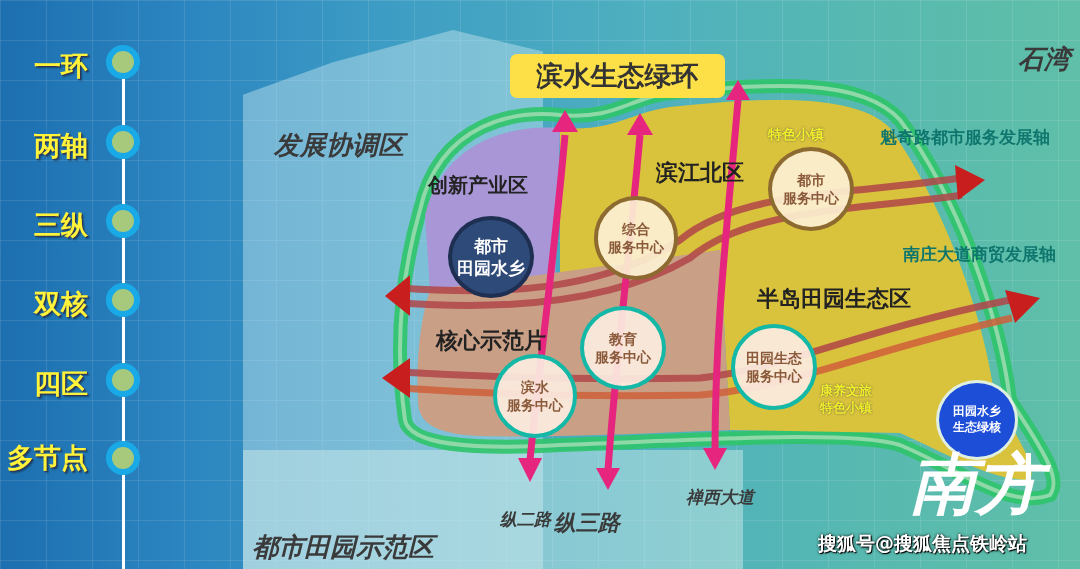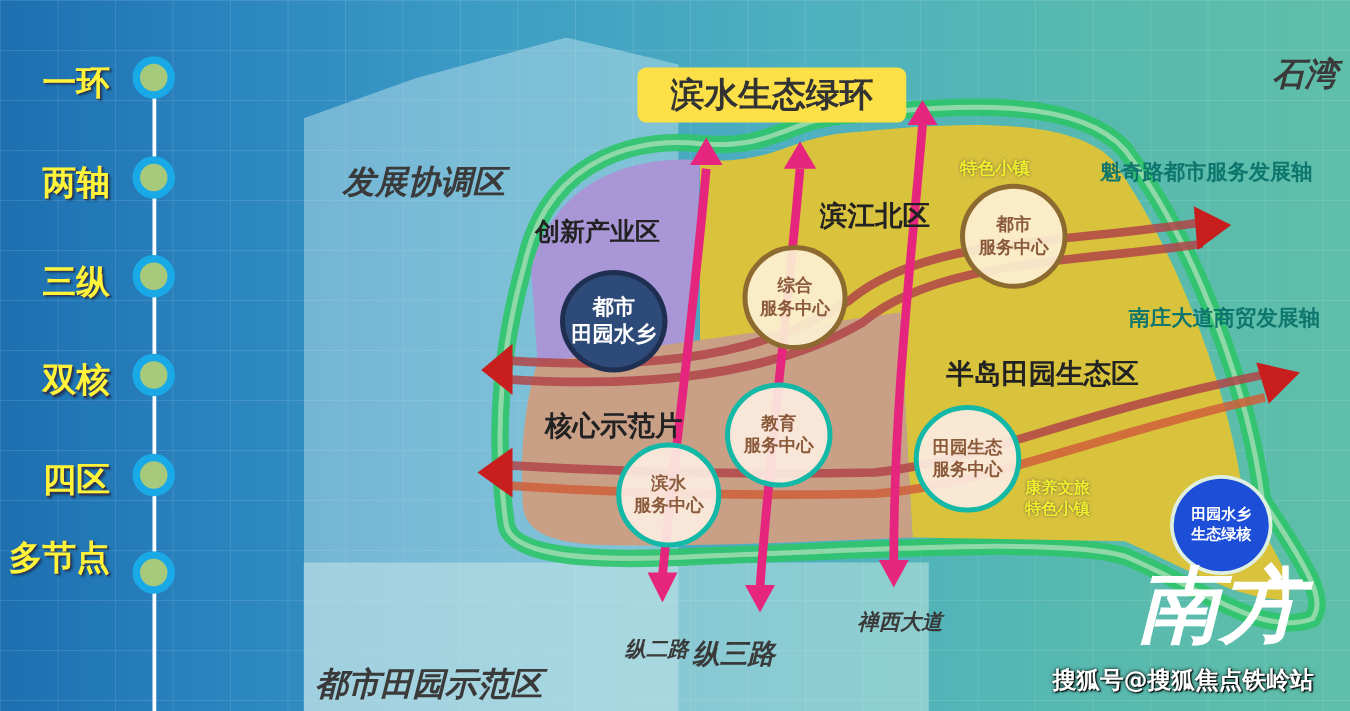--- a/index.html
+++ b/index.html
@@ -16,21 +16,21 @@
   .dark{color:#222;}
   .gray{color:#3a3a3a;font-style:italic;}
   .red{color:#0f766e;}
   .yellow{color:#f3ee2a;text-shadow:0 0 2px #555;}
   .title-box{position:absolute;left:510px;top:54px;width:215px;height:44px;background:#fde047;border-radius:7px;display:flex;align-items:center;justify-content:center;font-weight:bold;font-size:27px;color:#333;}
   .circle{position:absolute;border-radius:50%;display:flex;align-items:center;justify-content:center;text-align:center;font-size:14px;line-height:1.3;font-weight:bold;color:#8a5a3a;box-sizing:border-box;}
   .c-pink{background:rgba(252,236,225,.92);border:4px solid #14b8a6;}
   .c-brown{background:rgba(252,240,210,.92);border:4px solid #8d6a30;}
   .c-navy{background:#2e4a78;border:4px solid #1e2f52;color:#fff;font-size:17px;}
   .c-green{background:#1d4ed8;border:3px solid #e0f0e0;color:#fff;font-size:12px;}
-  .watermark{position:absolute;left:818px;top:531px;font-size:19px;font-weight:bold;color:#fff;text-shadow:1px 1px 1px #000,0 0 3px #000;margin-left:24px;}
+  .watermark{position:absolute;left:818px;top:531px;font-size:19px;font-weight:bold;color:#fff;text-shadow:1px 1px 1px #000,0 0 3px #000;}
   .logo{position:absolute;left:910px;top:440px;font-family:"DejaVu Serif",serif;font-size:66px;font-weight:bold;color:#fff;font-style:italic;}
   .logo-plus{position:absolute;left:1010px;top:440px;font-size:44px;color:#fff;font-weight:bold;}
 </style>
 </head>
 <body>
 
 <div class="bg"></div>
 <div class="grid"></div>
 <div class="lightzone"></div>
 <div class="bottomzone"></div>
@@ -73,21 +73,21 @@
 <div class="node" style="top:125px"></div>
 <div class="node" style="top:204px"></div>
 <div class="node" style="top:283px"></div>
 <div class="node" style="top:363px"></div>
 <div class="node" style="top:441px"></div>
 <div class="side-label" style="top:48px">一环</div>
 <div class="side-label" style="top:128px">两轴</div>
 <div class="side-label" style="top:207px">三纵</div>
 <div class="side-label" style="top:286px">双核</div>
 <div class="side-label" style="top:366px">四区</div>
-<div class="side-label" style="top:428px">多节点</div>
+<div class="side-label" style="top:440px">多节点</div>
 
 <div class="title-box">滨水生态绿环</div>
 <div class="lbl gray" style="left:274px;top:128px;font-size:26px">发展协调区</div>
 <div class="lbl gray" style="left:1018px;top:42px;font-size:26px">石湾</div>
 <div class="lbl dark" style="left:428px;top:172px;font-size:20px">创新产业区</div>
 <div class="lbl dark" style="left:656px;top:158px;font-size:22px">滨江北区</div>
 <div class="lbl dark" style="left:436px;top:326px;font-size:22px">核心示范片</div>
 <div class="lbl dark" style="left:757px;top:284px;font-size:22px">半岛田园生态区</div>
 <div class="lbl gray" style="left:252px;top:530px;font-size:26px">都市田园示范区</div>
 <div class="lbl yellow" style="left:768px;top:126px;font-size:14px">特色小镇</div>

